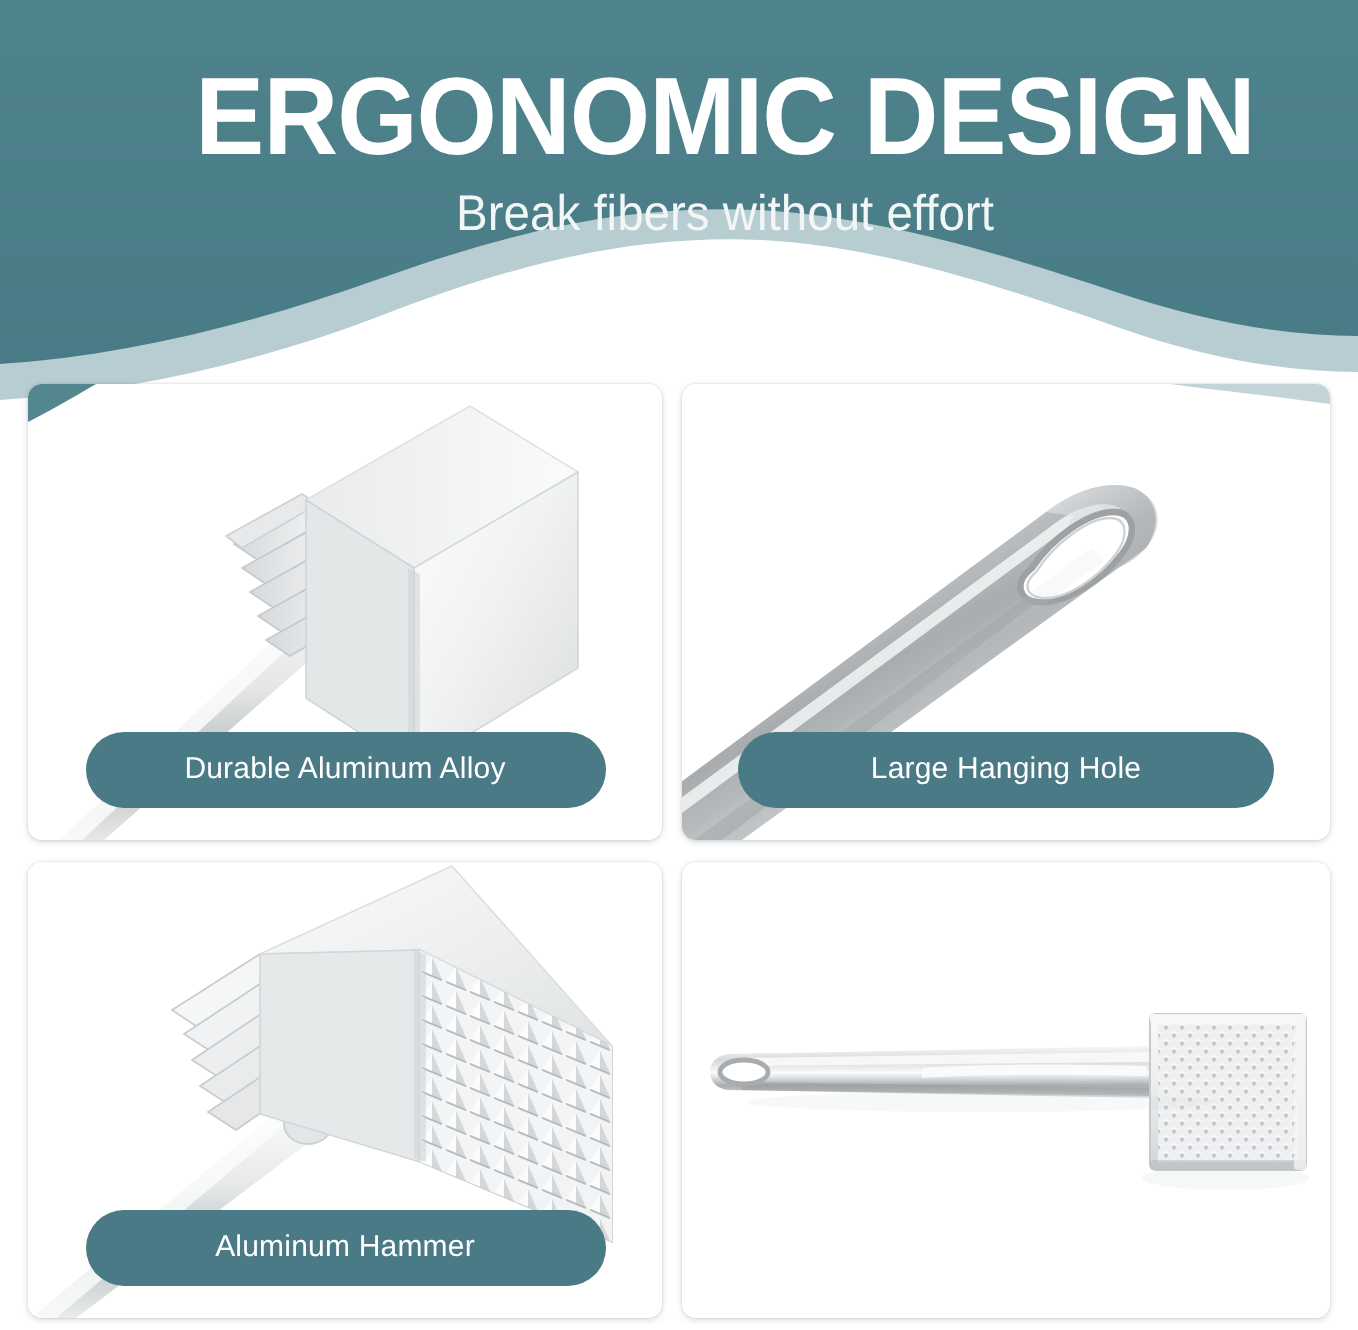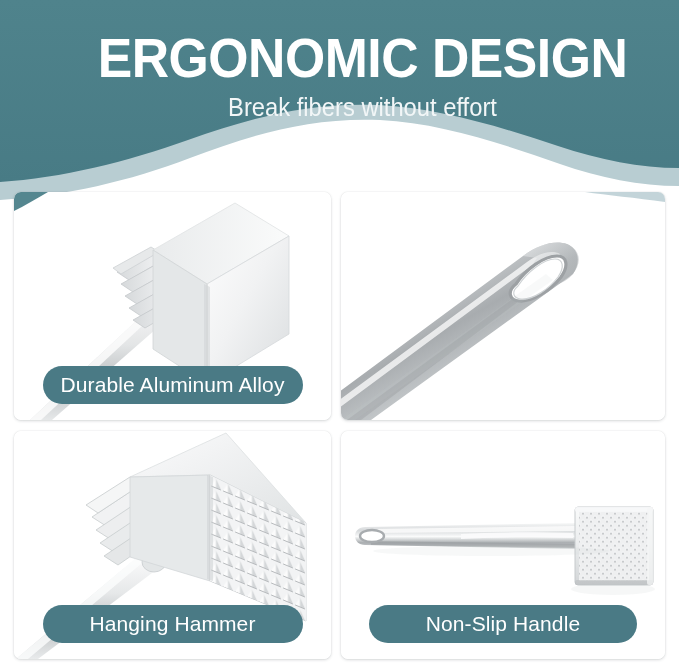--- a/index.html
+++ b/index.html
@@ -99,21 +99,21 @@
     transform: translateX(-50%);
     bottom: 16px;
     height: 38px;
     border-radius: 19px;
     background: #4A7A85;
     color: #ffffff;
     display: flex;
     align-items: center;
     justify-content: center;
     padding: 0 26px;
-    font-size: 21px;
+    font-size: 15px;
     line-height: 38px;
     white-space: nowrap;
     box-sizing: border-box;
     z-index: 5;
     letter-spacing: 0.1px;
   }
   .pill-tl { width: 260px; }
   .pill-tr { width: 268px; }
   .pill-bl { width: 260px; }
   .pill-br { width: 268px; }
@@ -259,20 +259,21 @@
         <path d="M 177 94
                  C 170 100, 172 106, 180 107
                  C 192 108, 208 97, 217 85
                  C 224 75, 222 67, 214 67
                  C 203 67, 186 80, 177 94 Z" fill="none" stroke="#CFD3D5" stroke-width="1.2"></path>
       </g>
 
       <path d="M 0 228 L 205 82 L 212 88 L 14 228 Z" fill="#C9CCCE" opacity="0.12"></path>
     </svg>
 
+    <div class="pill pill-tr">Large Hanging Hole</div>
   </div>
 
   <div class="card card-bl">
     <svg class="photo" viewBox="0 0 317 228" preserveAspectRatio="xMidYMid slice">
       <defs>
         <linearGradient id="blRod" x1="0" y1="0" x2="0" y2="1">
           <stop offset="0%" stop-color="#FDFDFD"></stop>
           <stop offset="38%" stop-color="#E6E8E9"></stop>
           <stop offset="68%" stop-color="#BABEC0"></stop>
           <stop offset="100%" stop-color="#E9EBEC"></stop>
@@ -329,21 +330,21 @@
             <rect x="0" y="0" width="110" height="120" fill="url(#pyramids)" opacity="0.95"></rect>
           </g>
         </g>
 
         <path d="M 193 44 L 199 46 L 199 150 L 193 148 Z" fill="#CBCFD1" opacity="0.5"></path>
       </g>
 
       <ellipse cx="214" cy="196" rx="66" ry="8" fill="#C9CCCE" opacity="0.18"></ellipse>
     </svg>
 
-    <div class="pill pill-bl">Hanging Hammer</div>
+    <div class="pill pill-bl">Aluminum Hammer</div>
   </div>
 
   <div class="card card-br">
     <svg class="photo" viewBox="0 0 324 228" preserveAspectRatio="xMidYMid slice">
       <defs>
         <linearGradient id="brHandle" x1="0" y1="0" x2="0" y2="1">
           <stop offset="0%" stop-color="#F7F8F8"></stop>
           <stop offset="28%" stop-color="#D5D8DA"></stop>
           <stop offset="52%" stop-color="#FAFBFB"></stop>
           <stop offset="76%" stop-color="#A9ADB0"></stop>
@@ -390,16 +391,15 @@
 
         <rect x="234" y="76" width="78" height="5" rx="2" fill="#F6F7F8" opacity="0.9"></rect>
         <rect x="234" y="149" width="78" height="5" rx="2" fill="#B6BABC" opacity="0.55"></rect>
         <rect x="306" y="76" width="6" height="78" rx="2" fill="#F4F5F6" opacity="0.75"></rect>
       </g>
 
       <ellipse cx="150" cy="120" rx="118" ry="5" fill="#C9CCCE" opacity="0.14"></ellipse>
       <ellipse cx="272" cy="158" rx="42" ry="6" fill="#C9CCCE" opacity="0.16"></ellipse>
     </svg>
 
-    <div class="pill pill-br">Non-Slip Handle</div>
   </div>
 
 </div>
 
 </body></html>

